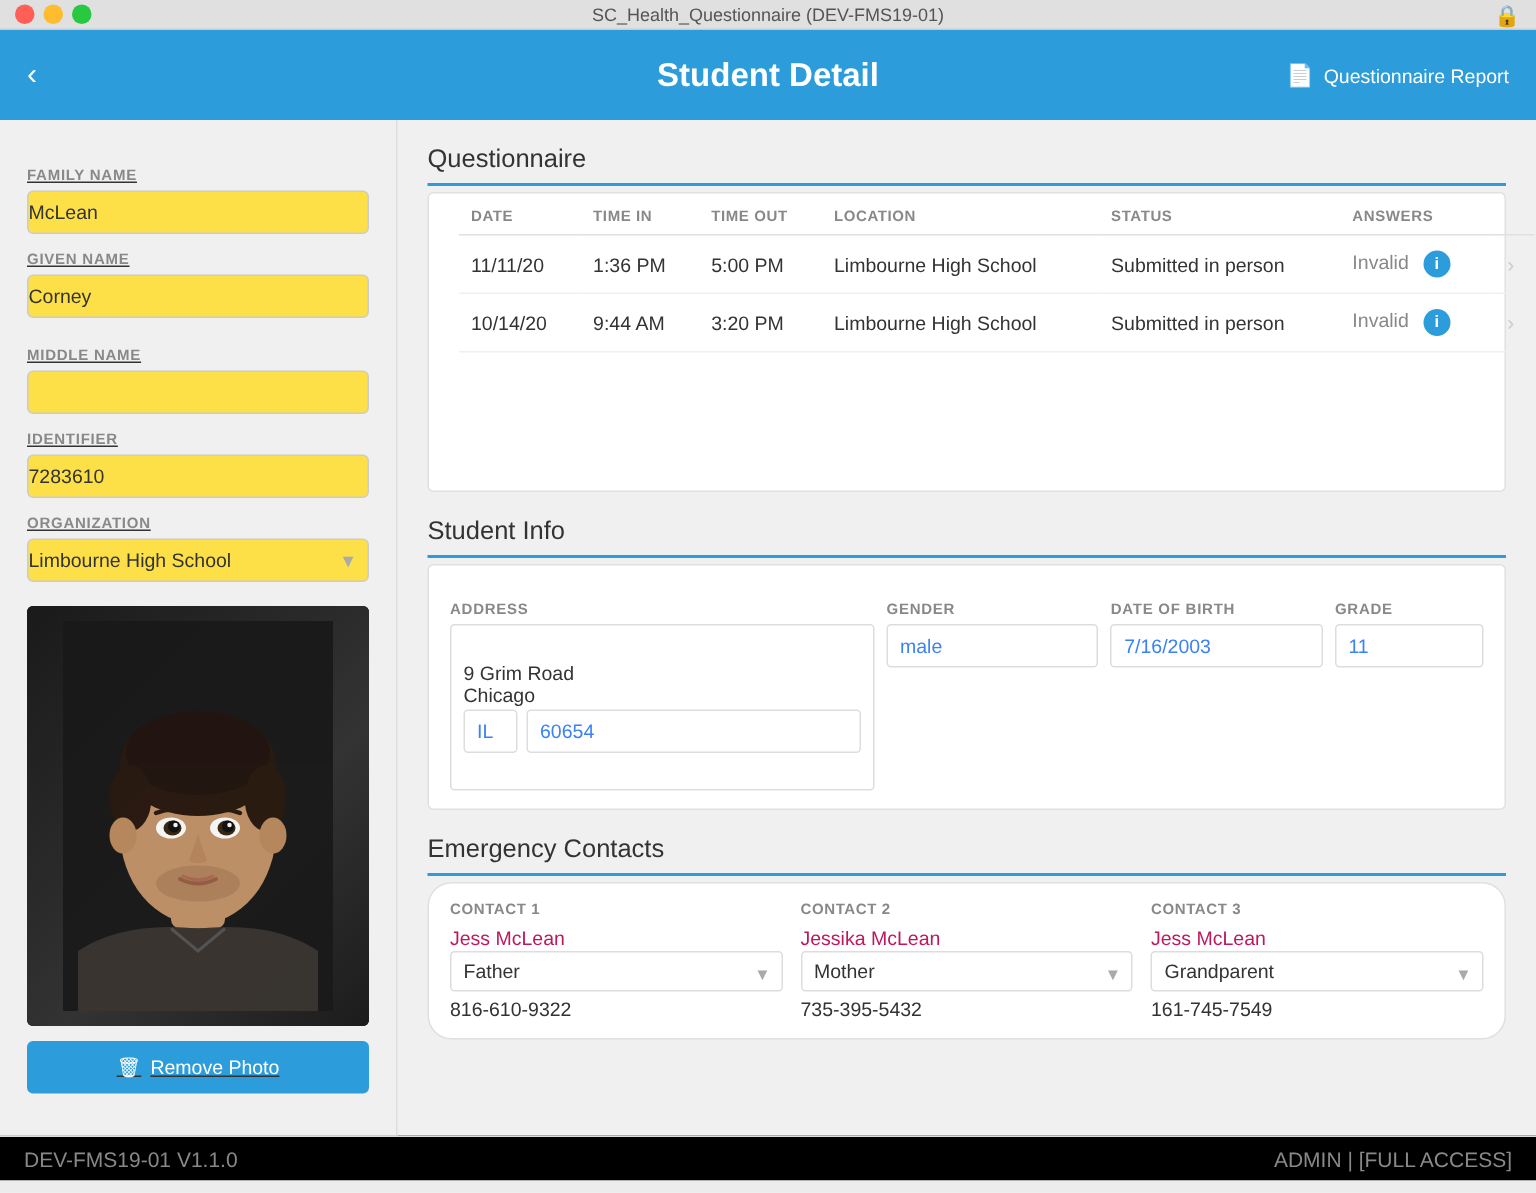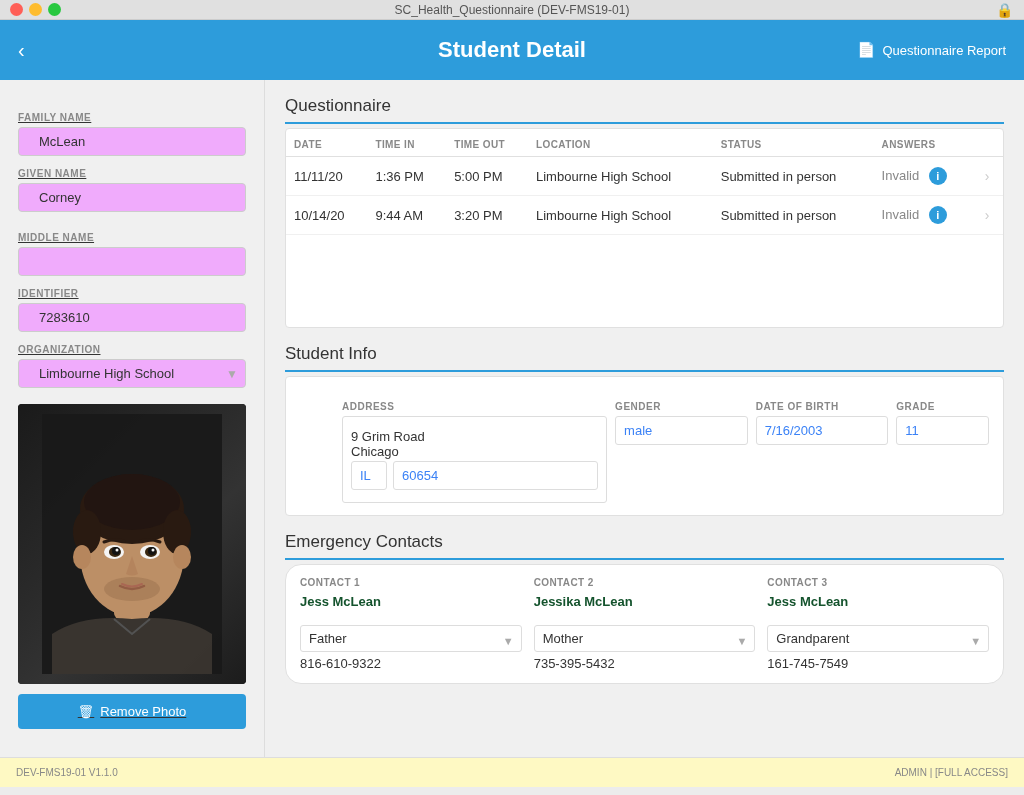--- a/index.html
+++ b/index.html
@@ -68,23 +68,23 @@
       color: #888;
       text-transform: uppercase;
       letter-spacing: 0.5px;
       margin-bottom: 4px;
       margin-top: 12px;
     }
     .field-input {
       width: 100%;
       border: 1px solid #ccc;
       border-radius: 4px;
-      padding: 6px 20px;
-      font-size: 13px;
-      background: #f0abfc;
+      padding: 6px 0;
+      font-size: 13px;
+      background: #fde047;
       color: #333;
     }
     .name-row { display: flex; gap: 8px; flex-direction: column; }
     .name-row .given { flex: 1; }
     .name-row .middle { flex: 1; }
     .org-input-wrap { position: relative; }
     .org-input-wrap .chevron { position: absolute; right: 8px; top: 50%; transform: translateY(-50%); color: #aaa; font-size: 12px; }
     .photo-area {
       margin-top: 16px;
       width: 100%;
@@ -131,21 +131,21 @@
     .section-title {
       font-size: 17px;
       font-weight: 500;
       color: #333;
       margin-bottom: 4px;
       padding-bottom: 6px;
       border-bottom: 2px solid #2d9cdb;
     }
 
     
-    .q-table { width: 100%; border-collapse: collapse; }
+    .q-table { width: 100%; border-collapse: collapse; margin-left: 20px; }
     .q-table th {
       text-align: left;
       font-size: 10px;
       font-weight: 600;
       color: #888;
       text-transform: uppercase;
       letter-spacing: 0.4px;
       padding: 6px 8px;
       border-bottom: 1px solid #e0e0e0;
     }
@@ -180,38 +180,38 @@
     }
 
     
     .student-info-wrap {
       background: white;
       border: 1px solid #e0e0e0;
       border-radius: 4px;
       padding: 12px 14px;
       margin-bottom: 16px;
     }
-    .info-fields-row { display: flex; gap: 8px; align-items: flex-start; margin-left: 42px; }
+    .info-fields-row { display: flex; gap: 8px; align-items: flex-start; }
     .info-field { display: flex; flex-direction: column; }
     .info-field.address { flex: 2; }
     .info-field.gender { flex: 1; }
     .info-field.dob { flex: 1; justify-content: space-between; }
     .info-field.grade { flex: 0.7; }
     .info-input {
       border: 1px solid #ddd;
       border-radius: 3px;
       padding: 6px 8px;
       font-size: 13px;
       color: #3b82f6;
       background: white;
     }
     .address-box {
       border: 1px solid #ddd;
       border-radius: 3px;
-      padding: 12px 8px;
+      padding: 24px 8px;
       font-size: 13px;
       color: #333;
     }
     .address-line2 { display: flex; gap: 6px; margin-top: 2px; }
     .address-line2 .state { width: 36px; }
     .address-line2 .zip { flex: 1; }
 
     
     .ec-wrap {
       background: white;
@@ -225,23 +225,22 @@
     .contact-label {
       font-size: 10px;
       font-weight: 600;
       color: #888;
       text-transform: uppercase;
       letter-spacing: 0.4px;
       margin-bottom: 6px;
     }
     .contact-name {
       font-size: 13px;
-      color: #14532d;
-      margin-bottom: 16px;
-      font-weight: bold;
+      color: #be185d;
+      margin-bottom: 1px;
     }
     .contact-relation-wrap { position: relative; }
     .contact-relation {
       width: 100%;
       border: 1px solid #ddd;
       border-radius: 3px;
       padding: 5px 8px;
       font-size: 13px;
       color: #333;
       background: white;
@@ -254,27 +253,27 @@
       color: #aaa; font-size: 11px; pointer-events: none;
     }
     .contact-phone {
       font-size: 13px;
       color: #333;
     }
 
     
     .footer {
       height: 30px;
-      background: #fef9c3;
+      background: #000000;
       border-top: 1px solid #ddd;
       display: flex;
       align-items: center;
       justify-content: space-between;
       padding: 0 16px;
-      font-size: 10px;
+      font-size: 14px;
       color: #888;
     }
   </style>
 </head>
 <body>
 
 <div class="title-bar">
   <div class="traffic-lights">
     <div class="tl tl-close"></div>
     <div class="tl tl-min"></div>

